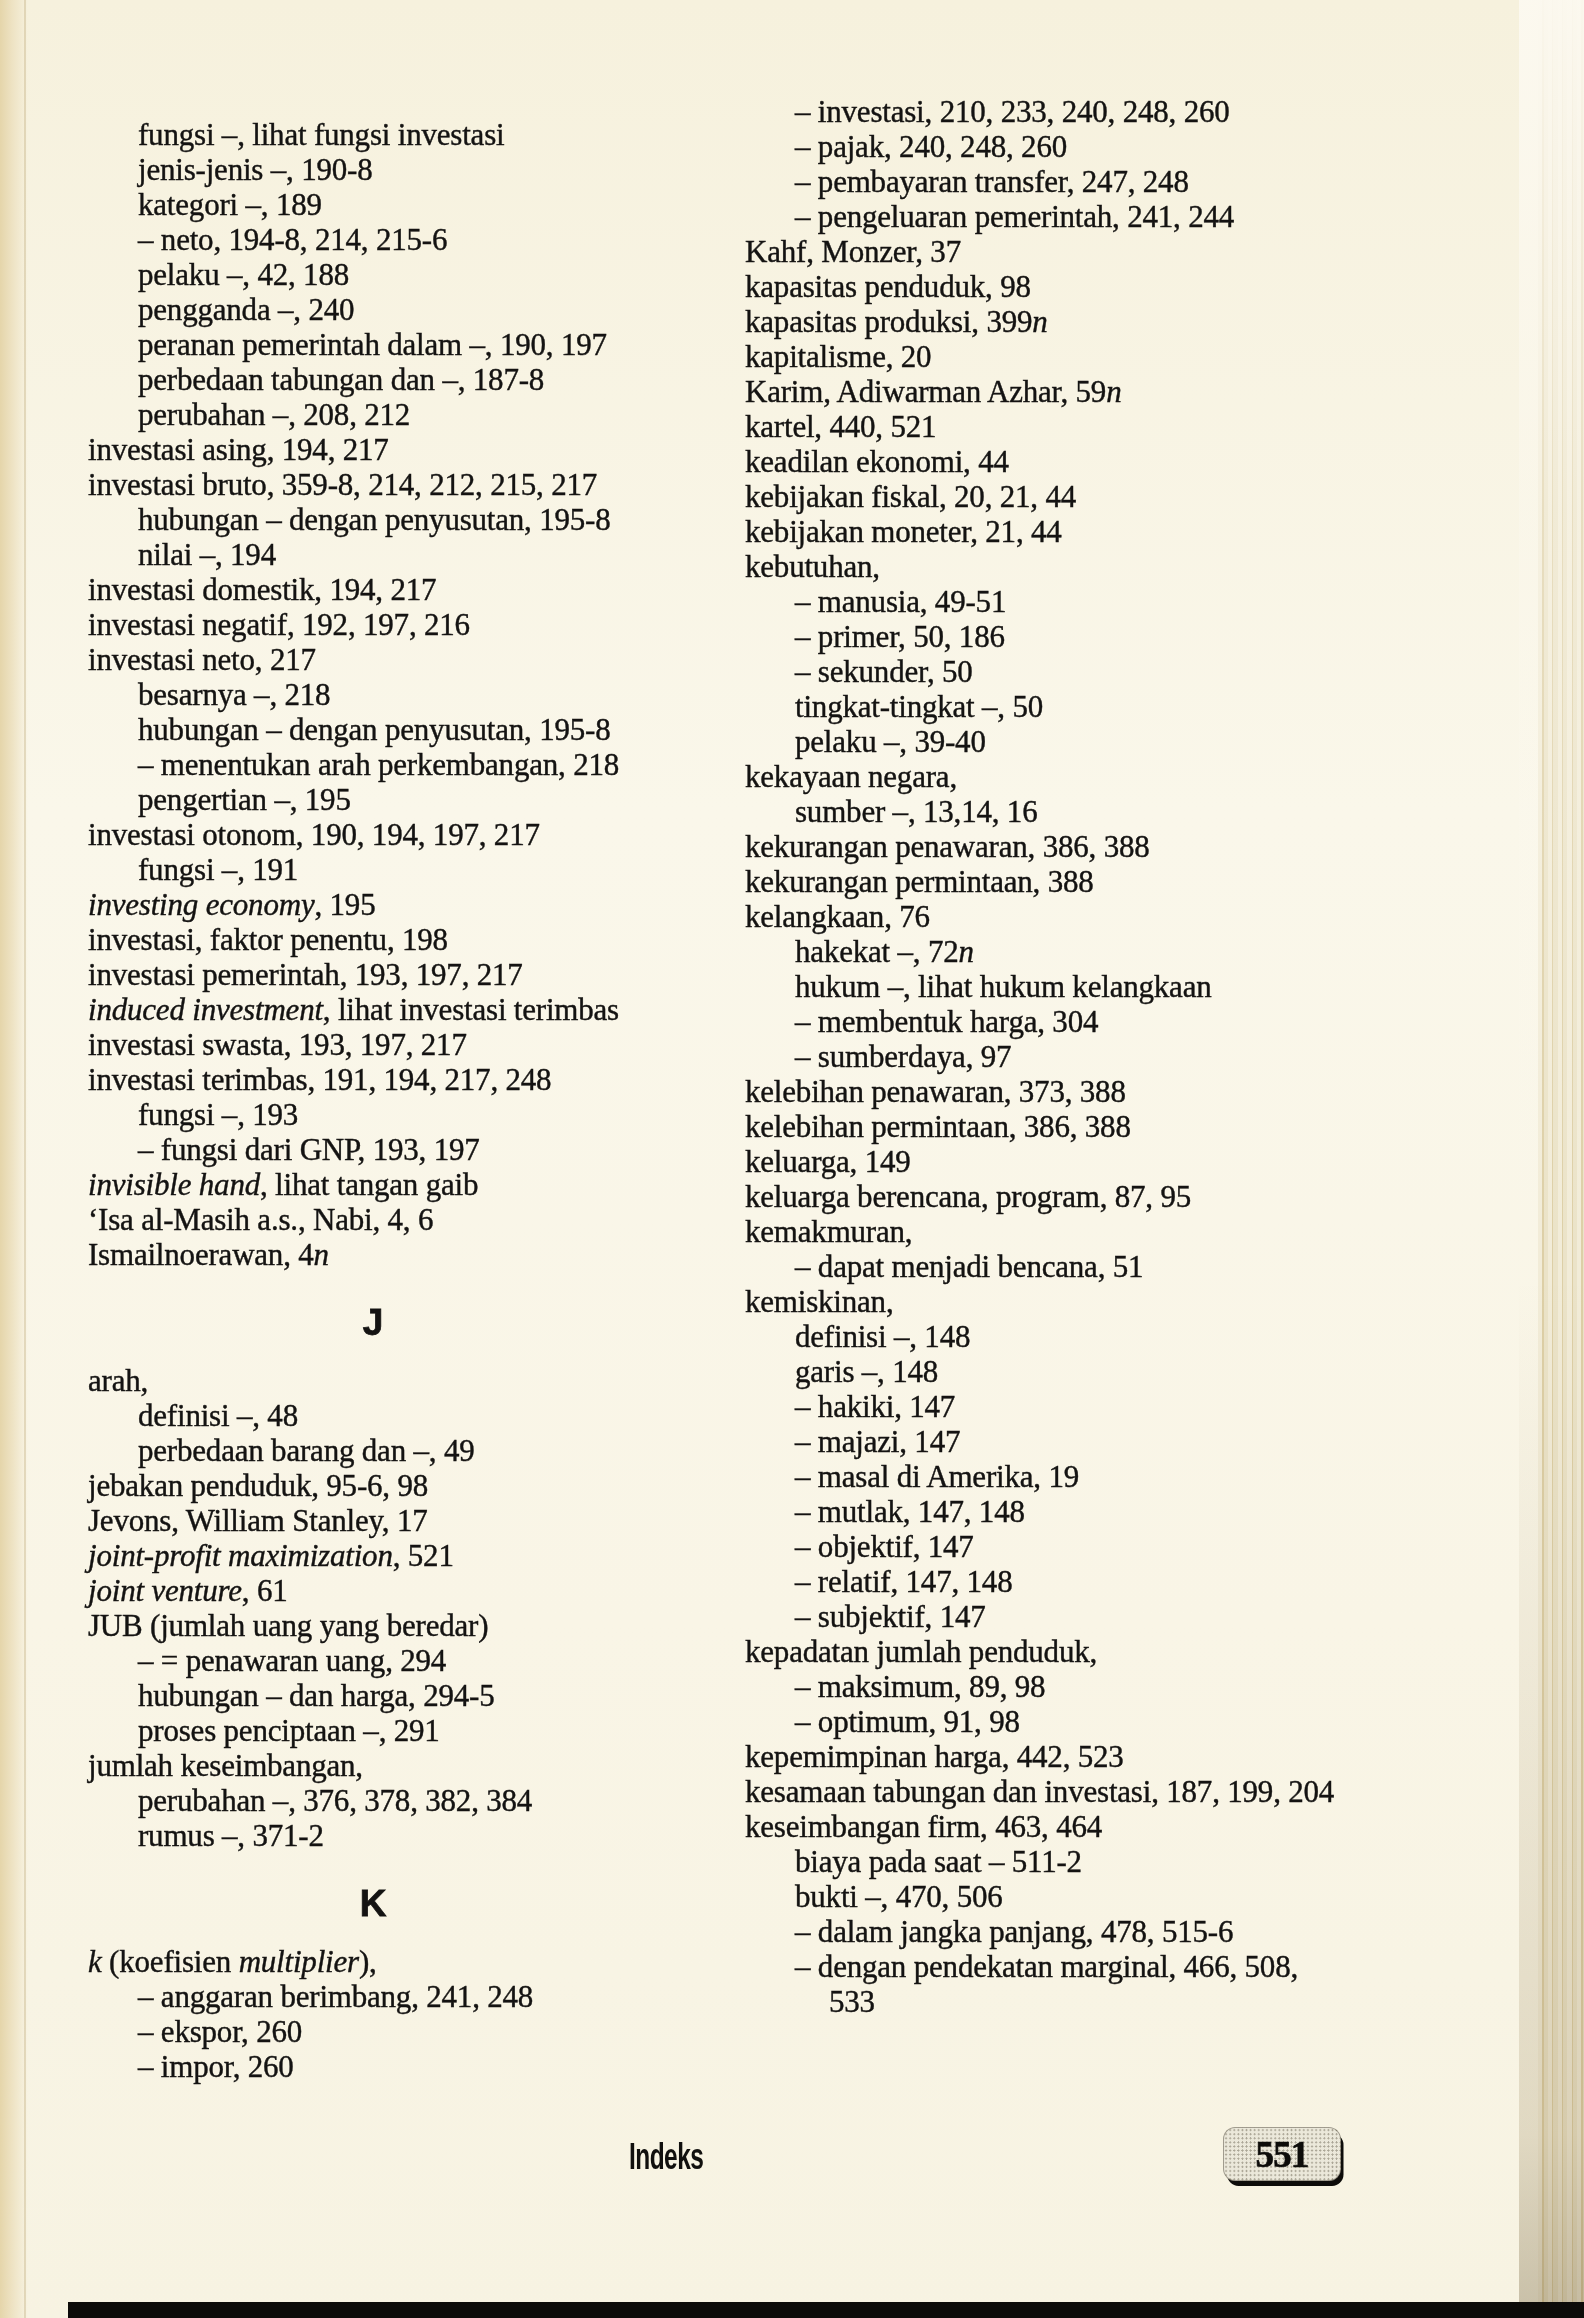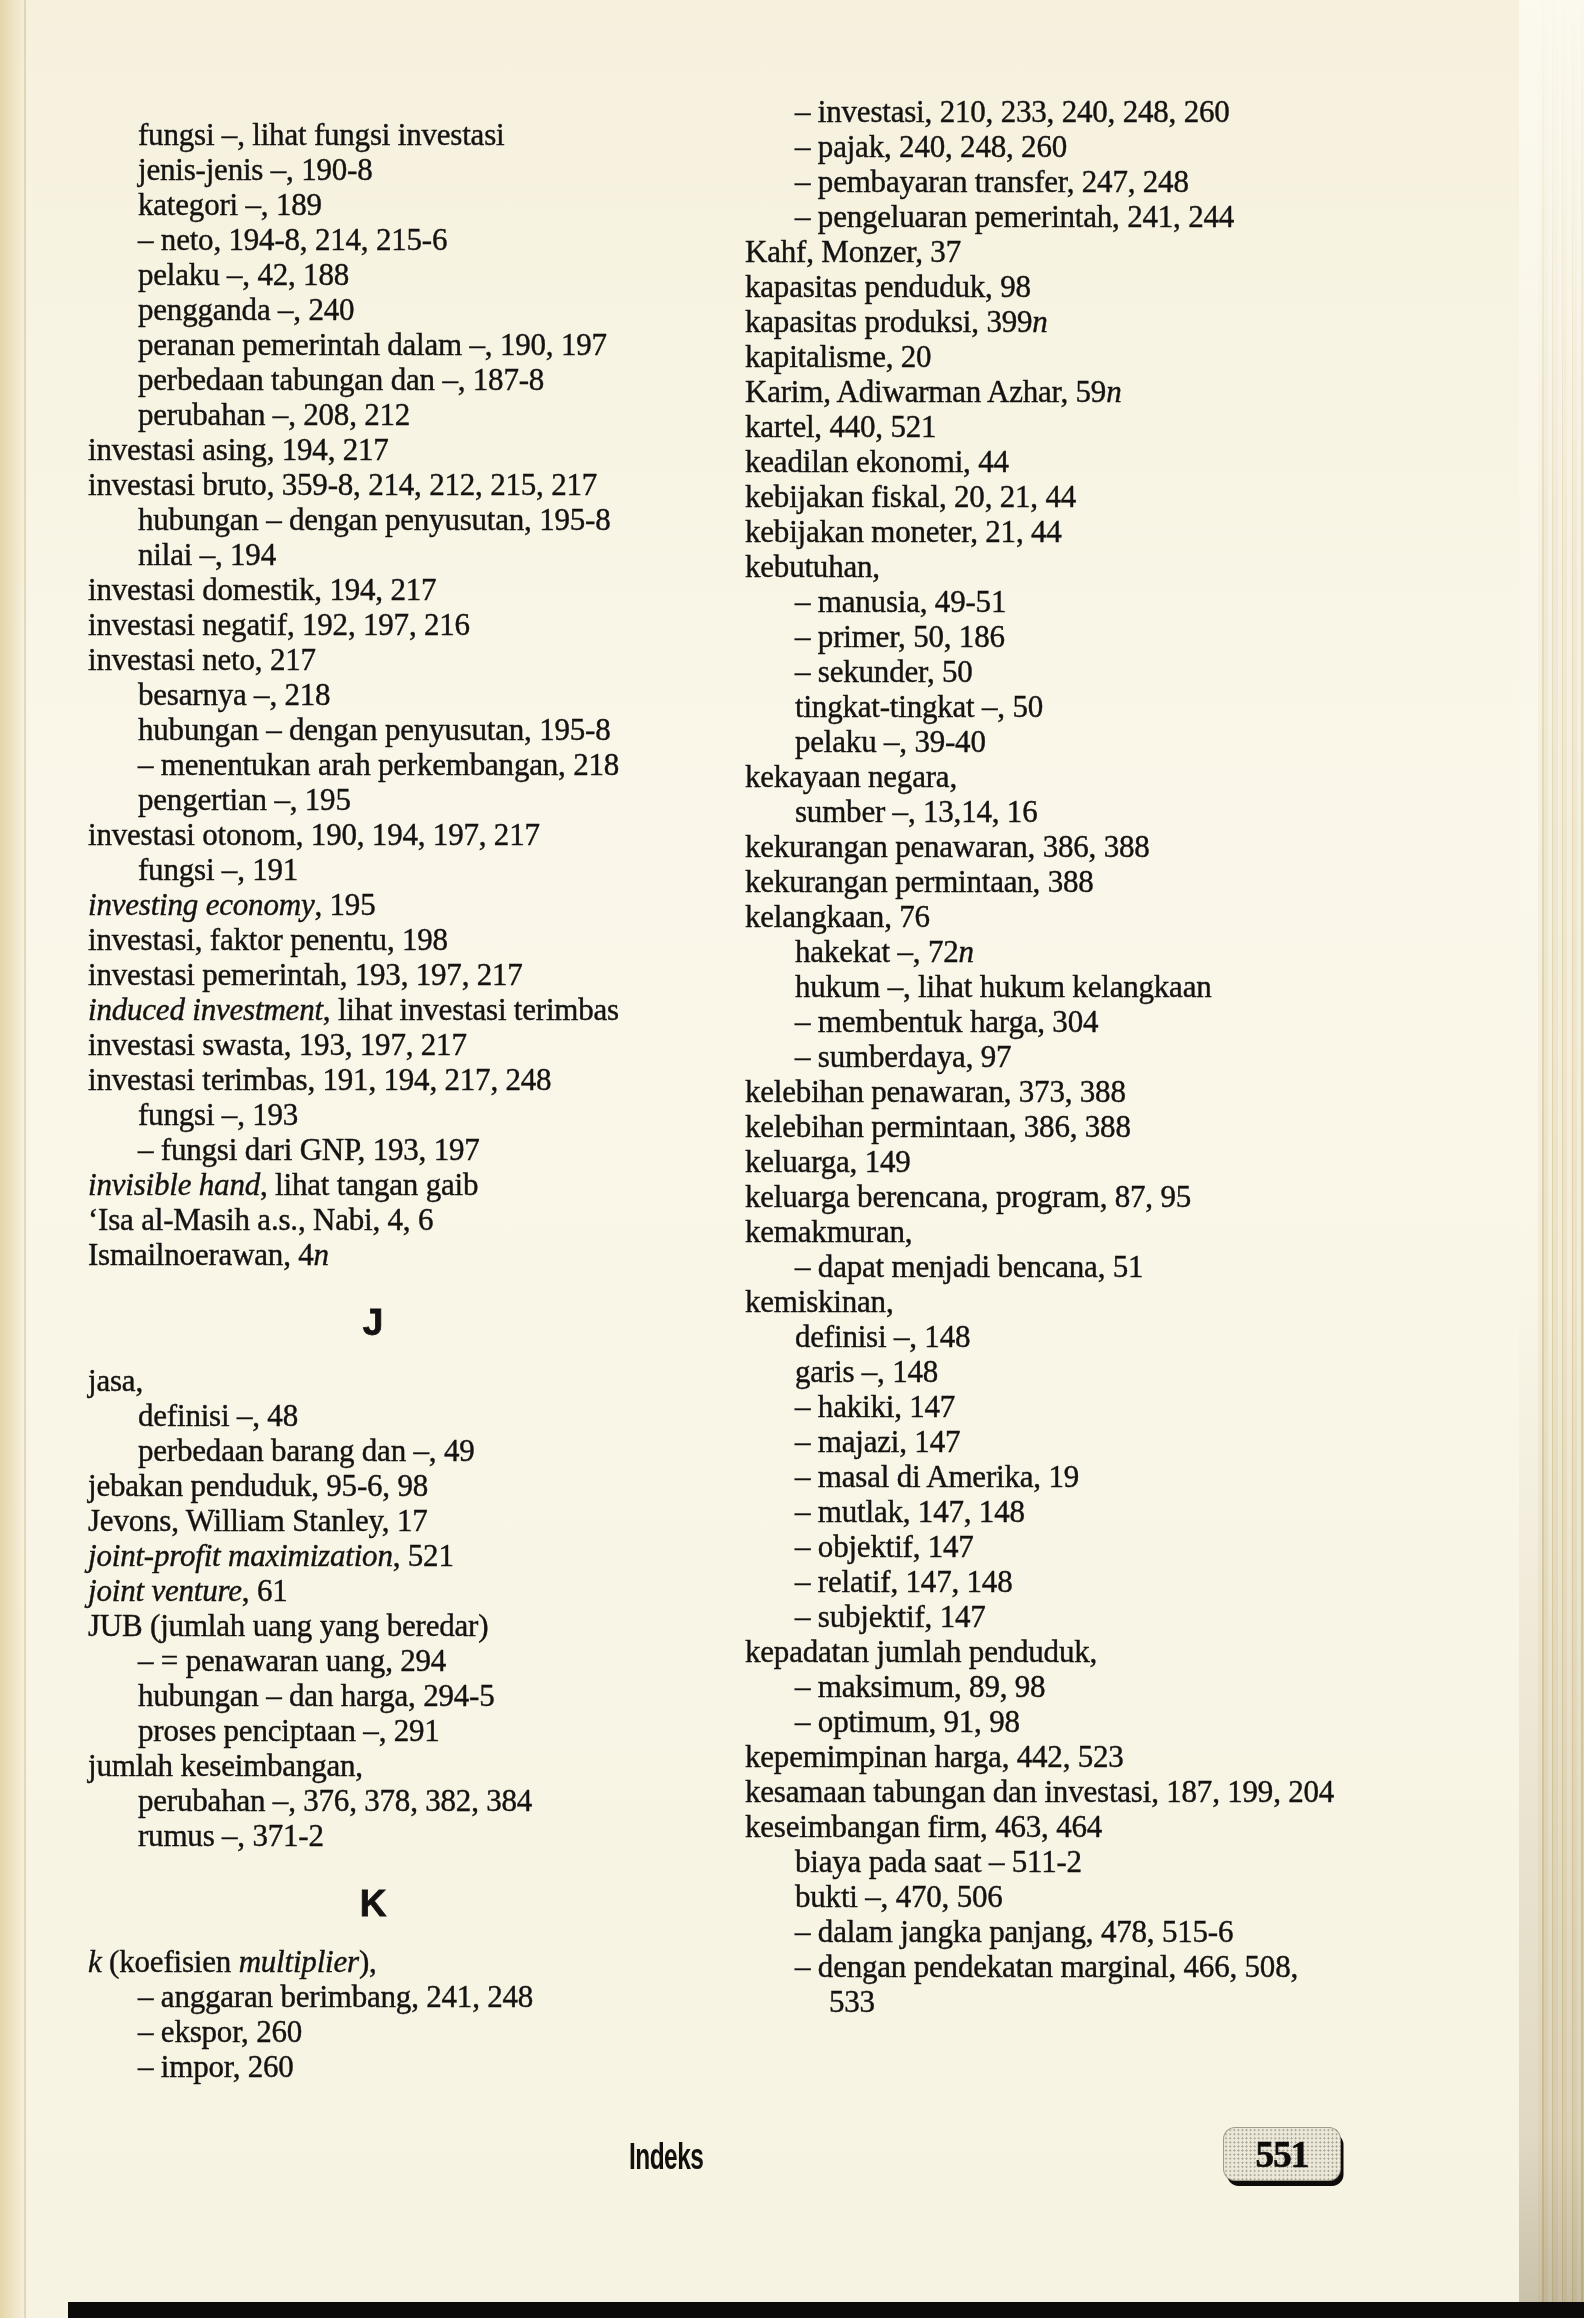--- a/index.html
+++ b/index.html
@@ -113,21 +113,21 @@
       <div class="entry ind0"><span>investasi pemerintah, 193, 197, 217</span></div>
       <div class="entry ind0"><span class="it">induced investment</span><span>, lihat investasi terimbas</span></div>
       <div class="entry ind0"><span>investasi swasta, 193, 197, 217</span></div>
       <div class="entry ind0"><span>investasi terimbas, 191, 194, 217, 248</span></div>
       <div class="entry ind1"><span>fungsi –, 193</span></div>
       <div class="entry ind1"><span>– fungsi dari GNP, 193, 197</span></div>
       <div class="entry ind0"><span class="it">invisible hand</span><span>, lihat tangan gaib</span></div>
       <div class="entry ind0"><span>‘Isa al-Masih a.s., Nabi, 4, 6</span></div>
       <div class="entry ind0"><span>Ismailnoerawan, 4</span><span class="it">n</span></div>
       <div class="sec-heading">J</div>
-      <div class="entry ind0"><span>jasa,</span></div>
+      <div class="entry ind0"><span>arah,</span></div>
       <div class="entry ind1"><span>definisi –, 48</span></div>
       <div class="entry ind1"><span>perbedaan barang dan –, 49</span></div>
       <div class="entry ind0"><span>jebakan penduduk, 95-6, 98</span></div>
       <div class="entry ind0"><span>Jevons, William Stanley, 17</span></div>
       <div class="entry ind0"><span class="it">joint-profit maximization</span><span>, 521</span></div>
       <div class="entry ind0"><span class="it">joint venture</span><span>, 61</span></div>
       <div class="entry ind0"><span>JUB (jumlah uang yang beredar)</span></div>
       <div class="entry ind1"><span>– = penawaran uang, 294</span></div>
       <div class="entry ind1"><span>hubungan – dan harga, 294-5</span></div>
       <div class="entry ind1"><span>proses penciptaan –, 291</span></div>

